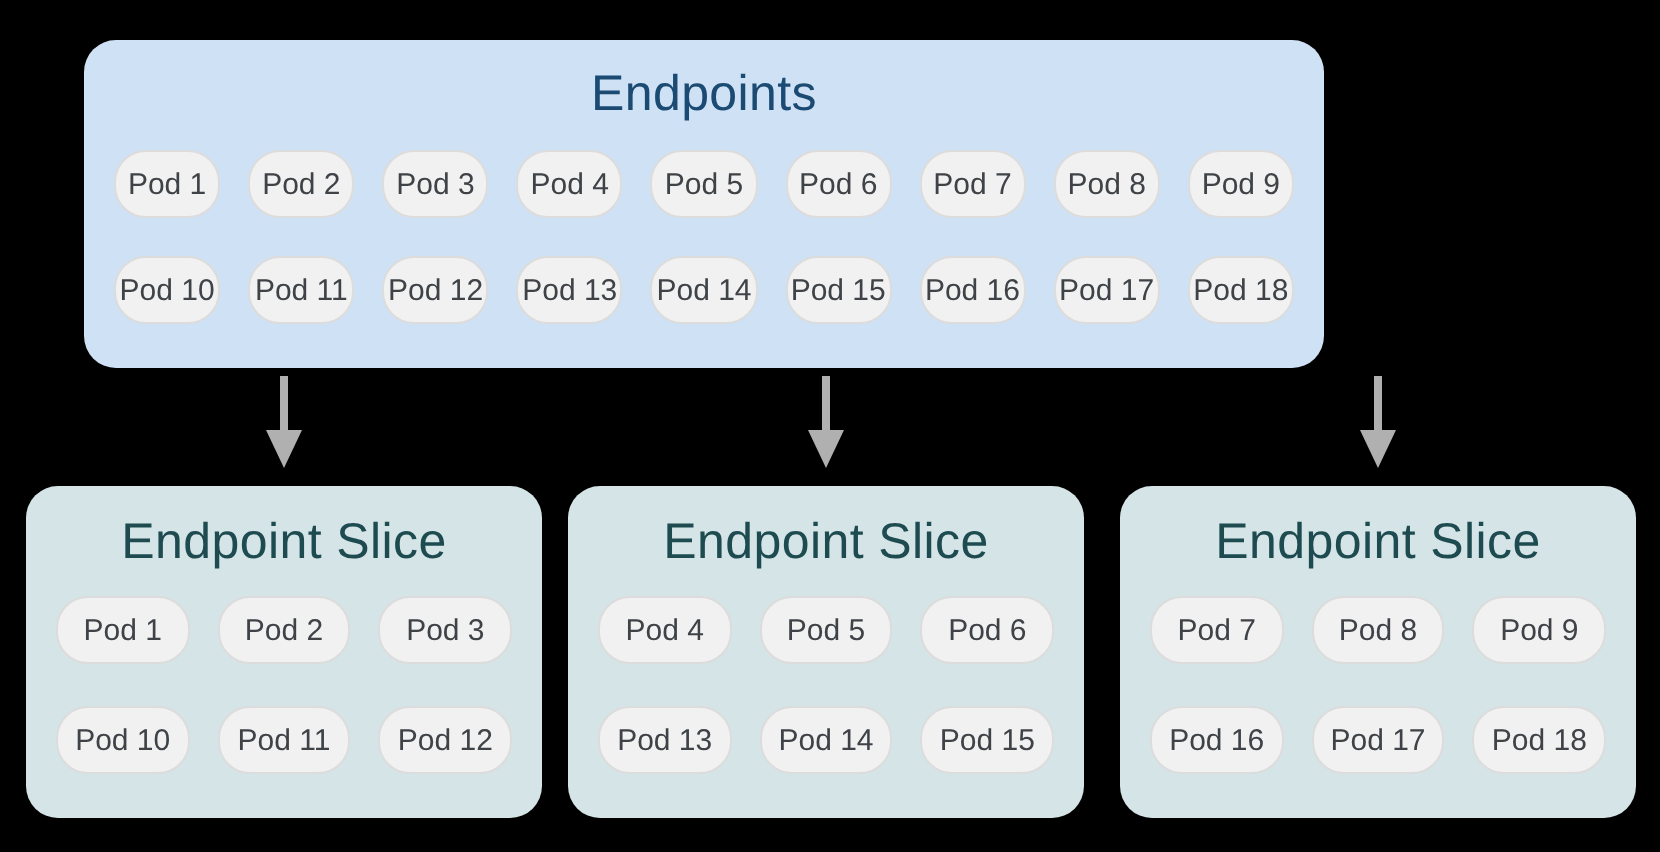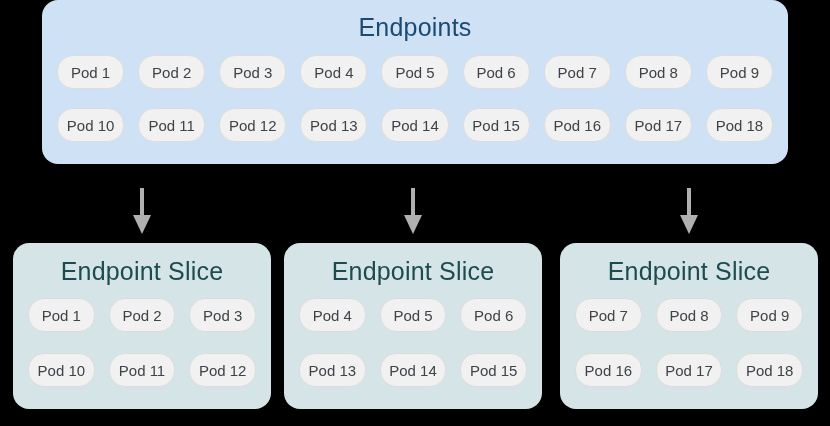--- a/index.html
+++ b/index.html
@@ -20,22 +20,22 @@
     width: 830px;
     height: 426px;
     background: var(--canvas-bg);
     font-family: "Liberation Sans", sans-serif;
     overflow: hidden;
   }
 
   
   .endpoints-box {
     position: absolute;
-    left: 42px; top: 0;
-    width: 746px; height: 164px;
+    left: 42px; top: 20px;
+    width: 620px; height: 164px;
     background: var(--endpoints-bg);
     border-radius: 16px;
   }
   .endpoints-title {
     position: absolute;
     top: 13px; left: 0; width: 100%;
     text-align: center;
     font-size: 25px;
     letter-spacing: 0.2px;
     color: var(--endpoints-title);

